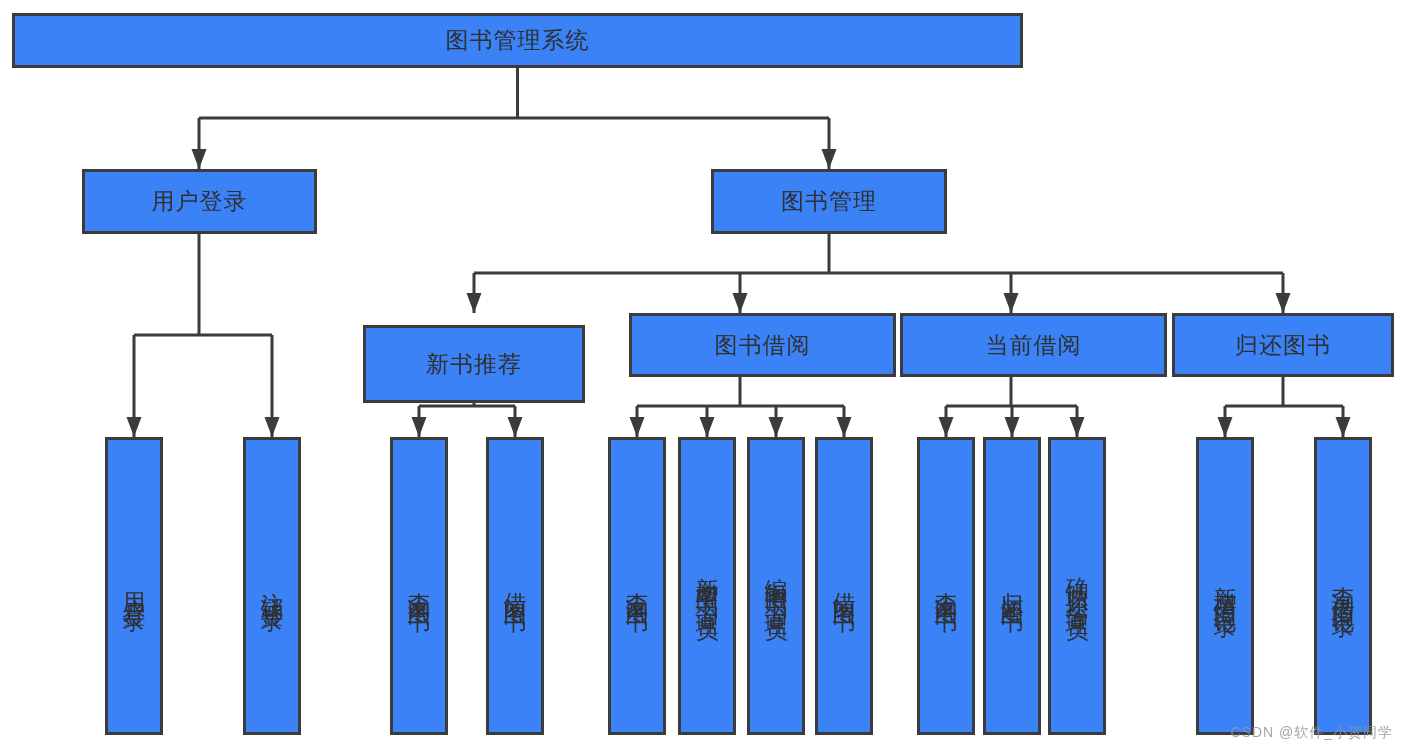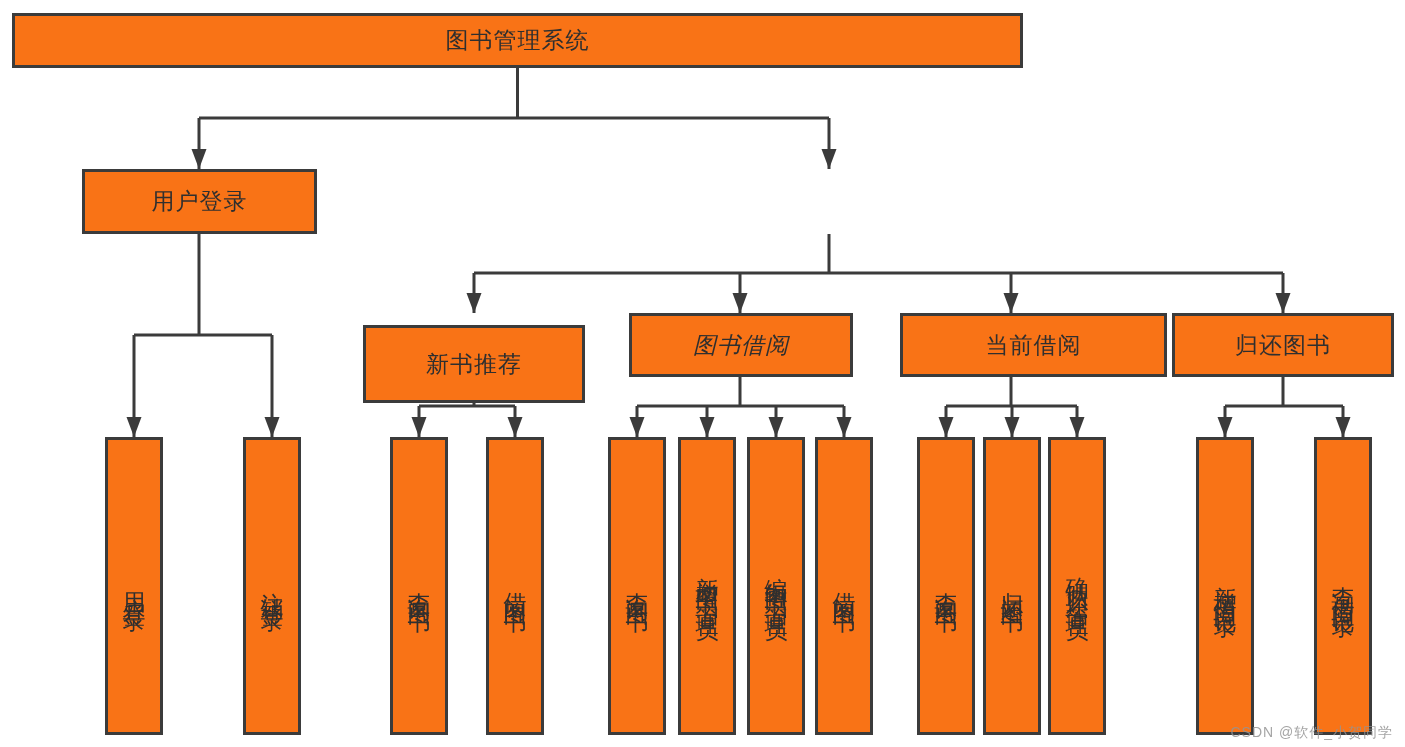--- a/index.html
+++ b/index.html
@@ -12,21 +12,21 @@
     overflow: hidden;
   }
   svg.connectors {
     position: absolute;
     left: 0; top: 0;
     z-index: 1;
   }
   .node {
     position: absolute;
     box-sizing: border-box;
-    background: #f97316;
+    background: #3b82f6;
     border: 3px solid #3b3b3b;
     display: flex;
     align-items: center;
     justify-content: center;
     z-index: 2;
     color: #2f2f2f;
   }
   .node.h span {
     font-size: 23px;
     letter-spacing: 1px;
@@ -97,25 +97,28 @@
     </g>
   </svg>
 
   <div class="node h" style="left:12px; top:13px; width:1011px; height:55px;">
     <span>图书管理系统</span>
   </div>
 
   <div class="node h" style="left:82px; top:169px; width:235px; height:65px;">
     <span>用户登录</span>
   </div>
+  <div class="node h" style="left:711px; top:169px; width:236px; height:65px;">
+    <span>图书管理</span>
+  </div>
 
   <div class="node h" style="left:363px; top:325px; width:222px; height:78px;">
     <span>新书推荐</span>
   </div>
-  <div class="node h" style="left:629px; top:313px; width:224px; height:64px;font-style:italic;">
+  <div class="node h" style="left:629px; top:313px; width:267px; height:64px;">
     <span>图书借阅</span>
   </div>
   <div class="node h" style="left:900px; top:313px; width:267px; height:64px;">
     <span>当前借阅</span>
   </div>
   <div class="node h" style="left:1172px; top:313px; width:222px; height:64px;">
     <span>归还图书</span>
   </div>
 
   <div class="node v" style="left:105px; top:437px; width:58px; height:298px;">

